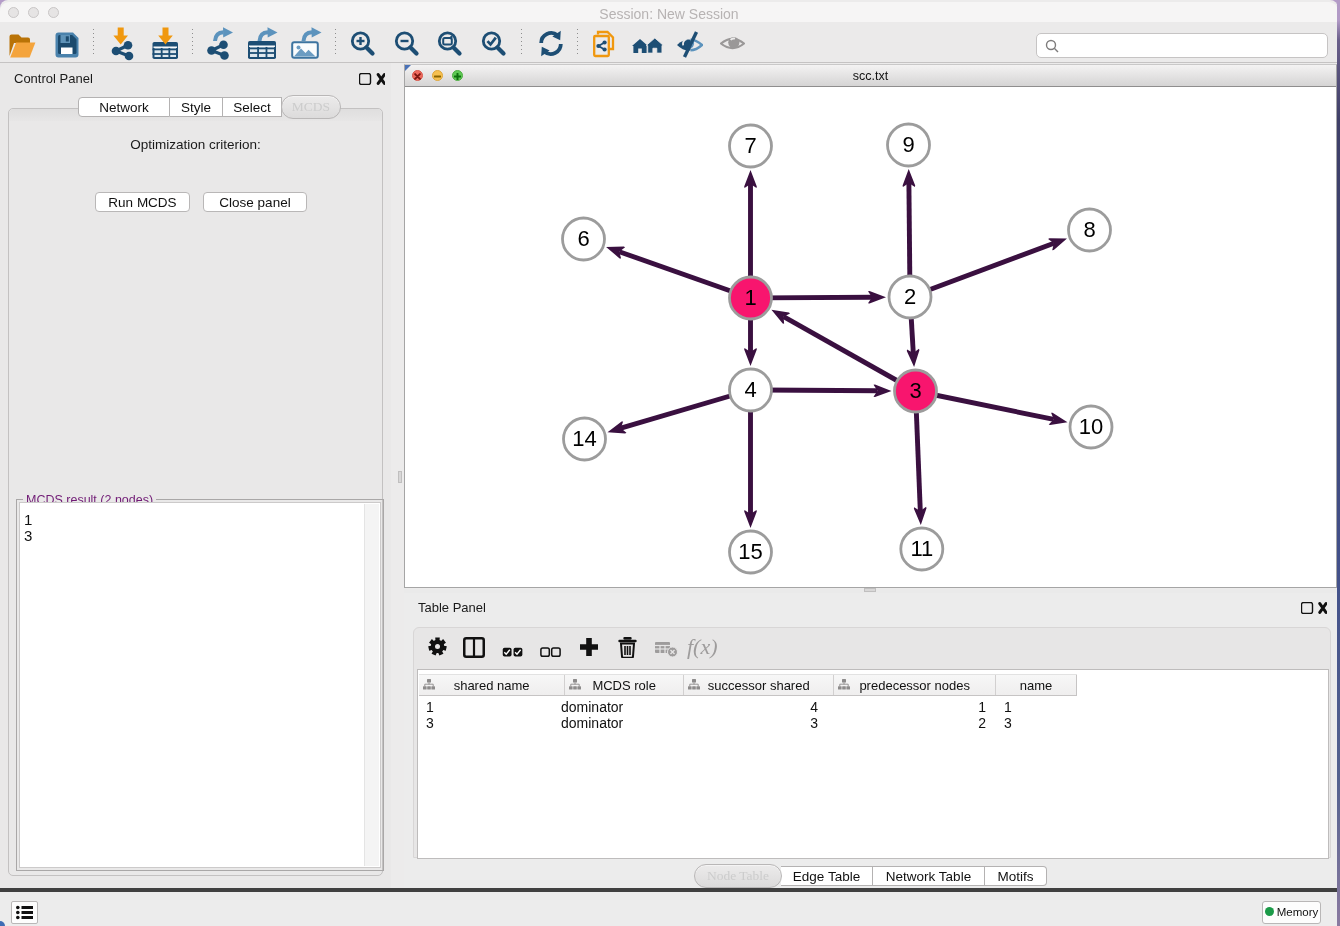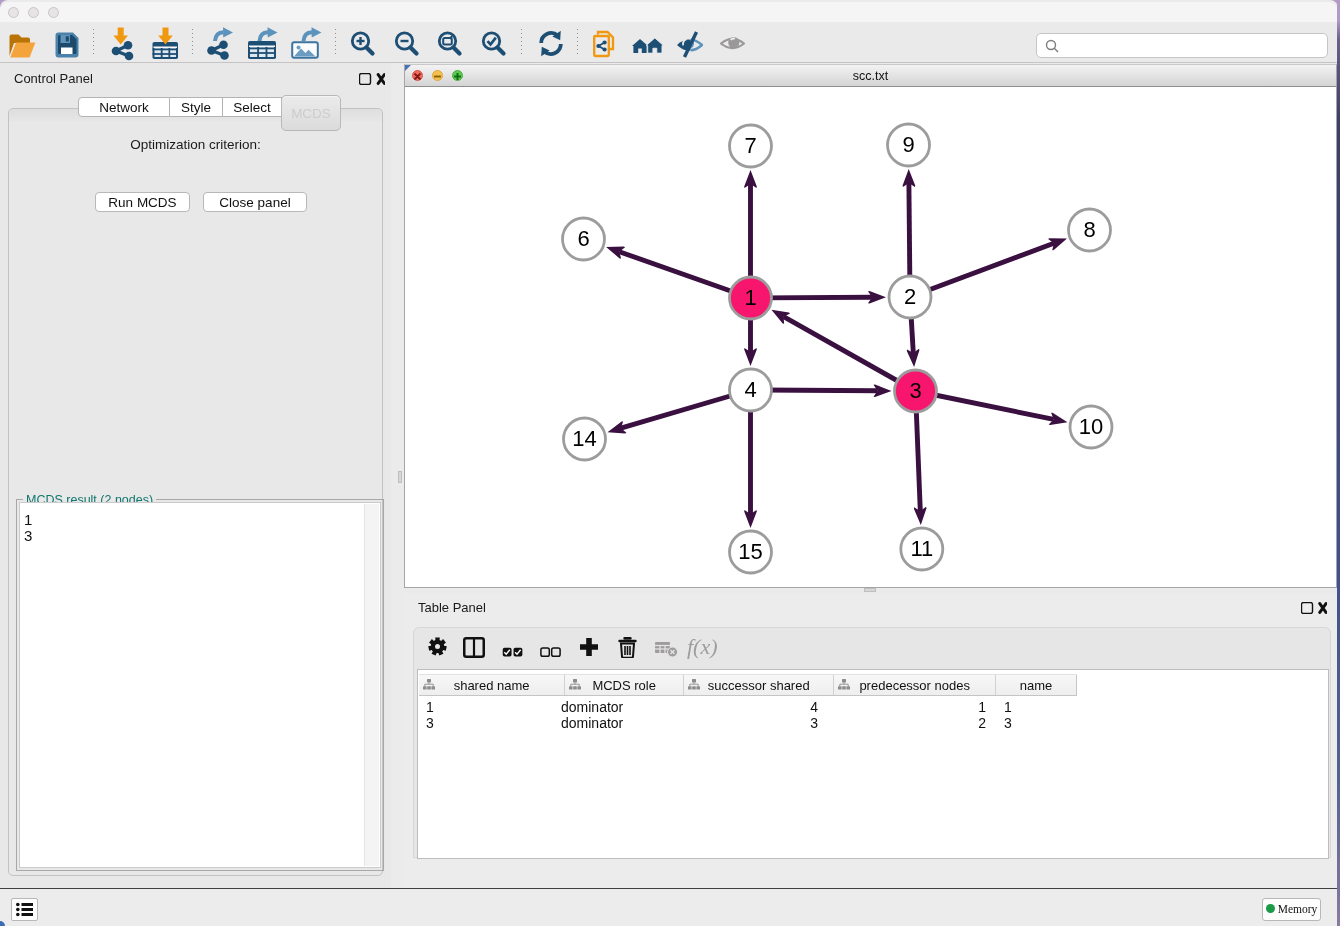--- a/index.html
+++ b/index.html
@@ -29,35 +29,35 @@
 #cp-title { position:absolute; left:14px; top:8px; font-size:13px; color:#1a1a1a; }
 .winbtns { position:absolute; }
 #tabpane { position:absolute; left:8px; top:45px; width:375px; height:768px;
   border:1px solid #c3c1c1; border-radius:5px; background:#e9e8e8; }
 #tabpane .band { position:absolute; left:0; top:0; width:100%; height:12px;
   background:linear-gradient(#dfdede,#e7e6e6); border-radius:5px 5px 0 0; }
 #cp-tabs { position:absolute; left:78px; top:34px; display:flex; }
 .tab { height:20px; background:#fff; border:1px solid #b4b2b2; border-left:none;
   font-size:13.5px; color:#111; display:flex; align-items:center; justify-content:center; }
 .tab.first { border-left:1px solid #b4b2b2; border-radius:4px 0 0 4px; }
-.tab.sel { background:linear-gradient(#eceBeb,#dcdbdb); color:#ccc; border-radius:5px;
-  border:1px solid #b9b7b7; margin:-2px -1px; height:36px; position:relative; z-index:2;
-  box-shadow:inset 0 1px 0 #f5f4f4; }
+.tab.sel { background:linear-gradient(#eceBeb,#dcdbdb); color:#ccc; border-radius:12px;
+  border:1px solid #b9b7b7; margin:-2px -1px; height:24px; position:relative; z-index:2;
+  box-shadow:inset 0 1px 0 #f5f4f4;font-family:Liberation Serif, serif; }
 #opt-label { position:absolute; left:0; top:74px; width:391px; text-align:center;
   font-size:13.5px; color:#1a1a1a; }
 #combo { position:absolute; left:44px; top:97px; width:312px; height:19px;
   background:#fff; border:1px solid #b9b7b7; border-radius:4px;
   font-size:13.5px; color:#1a1a1a; line-height:17px; padding-left:13px; }
 #combo svg { position:absolute; right:7px; top:1.5px; }
 .btn { position:absolute; height:20px; background:#fff; border:1px solid #b9b7b7;
   border-radius:4px; font-size:13.5px; color:#111; text-align:center; line-height:19px; }
 #fieldset { position:absolute; left:16px; top:436px; width:368px; height:372px;
   border:1px solid #a9a7a7; }
 #fs-legend { position:absolute; left:6px; top:-7px; background:#e9e8e8;
-  font-size:12.5px; color:#0f766e; padding:0 3px; }
+  font-size:12.5px; color:#701a75; padding:0 3px; }
 #fs-white { position:absolute; left:2px; top:2px; right:2px; bottom:2px;
   background:#fff; border:1px solid #cccaca; }
 #fs-scroll { position:absolute; top:1px; right:1px; width:15px; bottom:1px;
   background:#f4f4f4; border-left:1px solid #e4e4e4; }
 #fs-text { position:absolute; left:4px; top:9px; font-size:15px; color:#111; line-height:16px; }
 
 #netframe { position:absolute; left:404px; top:64px; width:933px; height:524px;
   border:1px solid #a5a5a5; border-top-color:#c9c8c8; background:#fff; }
 #nf-titlebar { position:absolute; left:0; top:0; width:100%; height:22px;
   background:linear-gradient(#f4f3f3,#d5d4d4); border-bottom:1px solid #8f8e8e; }
@@ -78,40 +78,41 @@
 #tp-header { position:absolute; left:1px; top:4px; height:22px; width:658px;
   background:linear-gradient(#f7f7f7,#efeeee); border-top:1px solid #e2e2e2;
   border-bottom:1px solid #c6c4c4; display:flex; }
 .th { position:relative; height:100%; display:flex; align-items:center; justify-content:center;
   font-size:13px; color:#111; border-right:1px solid #d2d0d0; }
 .th svg { position:absolute; left:4px; top:4px; }
 .trow div { position:absolute; font-size:14px; color:#111; }
 #bottomtabs { position:absolute; left:281px; top:238px; display:flex; z-index:5; }
 
 #statusbar { position:absolute; left:0; top:888px; width:1338px; height:38px;
-  background:#ececec; border-top:1px solid #404040;font-family:Liberation Serif, serif; }
+  background:#ececec; border-top:4px solid #404040; }
 #listbtn { position:absolute; left:11px; top:9px; width:27px; height:23px;
   background:#fdfdfd; border:1px solid #b9b7b7; border-radius:2px; }
 #membtn { position:absolute; left:1262px; top:9px; width:59px; height:23px;
   background:#fdfdfd; border:1px solid #b9b7b7; border-radius:3px;
   font-size:11.5px; color:#111; text-align:center; line-height:21px; }
 #membtn i { display:inline-block; width:9px; height:9px; border-radius:50%;
   background:#1b9a48; margin-right:3px; font-style:normal; }
 #rightstrip { position:absolute; left:1337px; top:0; width:3px; height:926px;
   background:linear-gradient(#b29ac6 0px, #b29ac6 20px, #6a5f8a 40px, #3f3f68 120px, #3d4472 300px, #42508a 560px, #54628f 780px, #8a7aa0 926px); }
 #corner-blue { position:absolute; left:0px; top:921px; width:5px; height:5px;
   background:#3e6cb4; border-radius:0 5px 0 0; }
 </style>
 </head>
 <body>
 <div id="win"></div>
 <div id="titlebar">
   <div class="tl" style="left:8px;"></div>
   <div class="tl" style="left:28px;"></div>
   <div class="tl" style="left:48px;"></div>
+  <div id="title-text">Session: New Session</div>
 </div>
 <div id="toolbar">
 <div class="ti" style="left:8px;top:8px;"><svg width="28" height="28" viewBox="0 0 28 28">
 <path d="M1.5 26 V6.5 a2 2 0 0 1 2 -2 h7 l3 3 h6.5 a2 2 0 0 1 2 2 V13 H6 Z" fill="#b97307"></path>
 <path d="M8.1 12.6 L27.4 12.6 L21.6 27.6 L2.2 27.6 Z" fill="#f4a43c"></path>
 </svg></div>
 <div class="ti" style="left:53px;top:8px;"><svg width="28" height="28" viewBox="0 0 28 28">
 <path d="M2.5 5.5 a3 3 0 0 1 3 -3 h14.5 l5.5 5.5 v16.5 a3 3 0 0 1 -3 3 h-17 a3 3 0 0 1 -3 -3 Z" fill="#4a82ac"></path>
 <path d="M5 6.5 a1.5 1.5 0 0 1 1.5 -1.5 h12.7 l4.3 4.3 v13.2 a1.5 1.5 0 0 1 -1.5 1.5 h-15.5 a1.5 1.5 0 0 1 -1.5 -1.5 Z" fill="#1b4a6d"></path>
 <path d="M7.5 5 h9.5 v8 h-9.5 Z" fill="#5f93b8"></path>
@@ -495,20 +496,26 @@
 <div style="left:500px;top:29px;width:68px;text-align:right;">1</div>
 <div style="left:586px;top:29px;">1</div>
 <div style="left:8px;top:45px;">3</div>
 <div style="left:143px;top:45px;">dominator</div>
 <div style="left:330px;top:45px;width:70px;text-align:right;">3</div>
 <div style="left:500px;top:45px;width:68px;text-align:right;">2</div>
 <div style="left:586px;top:45px;">3</div>
       </div>
 
     </div>
+  <div id="bottomtabs">
+<div class="tab first sel" style="width:88px;">Node Table</div>
+<div class="tab" style="width:92px;">Edge Table</div>
+<div class="tab" style="width:112px;">Network Table</div>
+<div class="tab" style="width:62px;border-radius:0 4px 4px 0;">Motifs</div>
+</div>
 </div>
 </div>
 
 <div id="statusbar">
   <div id="listbtn"><svg width="17" height="15" viewBox="0 0 17 15" style="margin:3px 0 0 4px;">
         <circle cx="1.8" cy="2.5" r="1.8" fill="#111"></circle>
         <circle cx="1.8" cy="7.5" r="1.8" fill="#111"></circle>
         <circle cx="1.8" cy="12.5" r="1.8" fill="#111"></circle>
         <rect x="5.5" y="1" width="11.5" height="3" fill="#111"></rect>
         <rect x="5.5" y="6" width="11.5" height="3" fill="#111"></rect>

